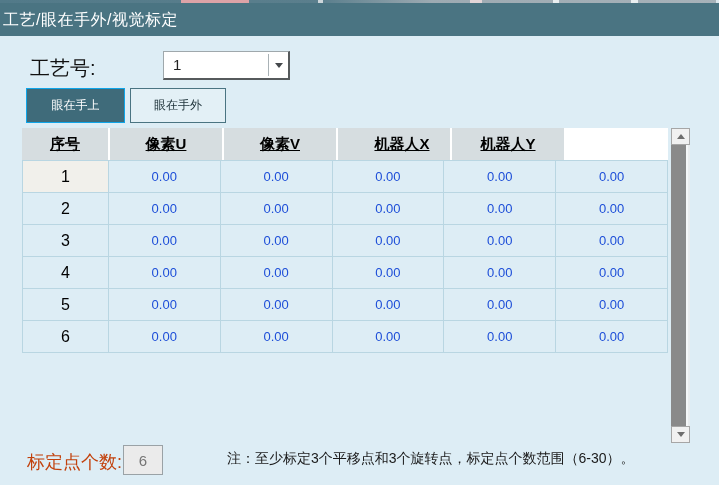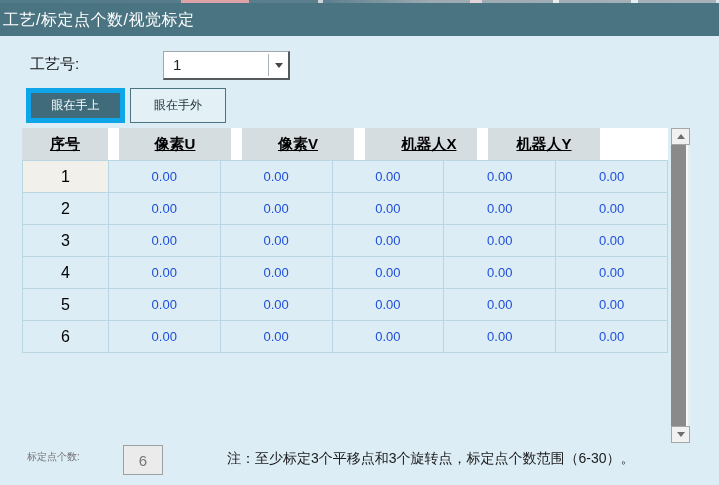--- a/index.html
+++ b/index.html
@@ -19,21 +19,21 @@
   
   .title-bar {
     position:absolute; left:0; top:3px; width:719px; height:33px;
     background:#4a7482; color:#ffffff;
     font-size:16px; line-height:33px; padding-left:3px;
     letter-spacing:0.5px;
   }
   
   .proc-label {
     position:absolute; left:30px; top:55px;
-    font-size:15px; color:#111111;
+    font-size:20px; color:#111111;
   }
   .combo {
     position:absolute; left:163px; top:51px; width:127px; height:29px;
     background:#ffffff;
     border-top:1px solid #9fa8ac; border-left:1px solid #9fa8ac;
     border-right:2px solid #565a5c; border-bottom:2px solid #565a5c;
     cursor:default;
   }
   .combo-value {
     position:absolute; left:9px; top:0; height:26px; line-height:26px;
@@ -50,37 +50,37 @@
     border-top:5px solid #44484c;
   }
   
   .tab {
     position:absolute; top:88px; height:35px;
     font-size:12px; display:flex; align-items:center; justify-content:center;
     cursor:pointer;
   }
   .tab-active {
     left:26px; width:99px;
-    background:#3f6b7a; color:#ffffff; border:5px solid #0ea5e9;
+    background:#3f6b7a; color:#ffffff; border:1px solid #0ea5e9;
   }
   .tab-inactive {
     left:130px; width:96px;
     background:#e3f0f6; color:#1c3038; border:1px solid #4a7482;
   }
   
   .tbl-header {
     position:absolute; left:22px; top:128px; width:646px; height:32px;
     display:flex; background:#ffffff;text-decoration:underline;
   }
   .th {
     background:#d6dde0; color:#000000; font-weight:bold; font-size:15px;
     display:flex; align-items:center; justify-content:center;
     height:32px;
   }
-  .th + .th { margin-left:11px;text-align:right; }
+  .th + .th { margin-left:2px;text-align:right; }
   .tbl-body {
     position:absolute; left:22px; top:160px; width:646px;
     border-top:1px solid #b9d6e2; border-left:1px solid #b9d6e2;
   }
   .tr { display:flex; height:32px; }
   .td {
     border-right:1px solid #b9d6e2; border-bottom:1px solid #b9d6e2;
     display:flex; align-items:center; justify-content:center;
     font-size:13px; color:#1d4ed8; background:#ddedf5;
   }
@@ -109,21 +109,21 @@
     border-left:4px solid transparent; border-right:4px solid transparent;
     border-top:5px solid #6e6e6e;
   }
   .sthumb {
     position:absolute; left:0; top:17px; width:17px; height:281px;
     background:#8a8a8a; border-right:2px solid #f5f7f8;
     cursor:grab;
   }
   
   .foot-label {
-    position:absolute; left:27px; top:450px; font-size:10px; color:#737373;
+    position:absolute; left:27px; top:450px; font-size:18px; color:#c2410c;
   }
   .foot-input {
     position:absolute; left:123px; top:445px; width:40px; height:30px;
     background:#ebebeb; border:1px solid #9aa2a6;
     text-align:center; font-size:15px; color:#757575;
     font-family:"Liberation Sans","DejaVu Sans",sans-serif;
   }
   .foot-note {
     position:absolute; left:227px; top:450px; font-size:14px; color:#1a1a1a;
   }
@@ -133,21 +133,21 @@
 
 <div class="top-strip">
   <div class="strip-seg" style="left:181px;width:68px;background:#dda3a7;"></div>
   <div class="strip-seg" style="left:318px;width:5px;background:#cdd6da;"></div>
   <div class="strip-seg" style="left:470px;width:12px;background:#e3d5d7;"></div>
   <div class="strip-seg" style="left:553px;width:6px;background:#e9eef0;"></div>
   <div class="strip-seg" style="left:631px;width:7px;background:#e9eef0;"></div>
   <div class="strip-seg" style="left:716px;width:3px;background:#dce8ee;"></div>
 </div>
 
-<div class="title-bar">工艺/标定点个数/视觉标定</div>
+<div class="title-bar">工艺/眼在手外/视觉标定</div>
 
 <div class="proc-label">工艺号:</div>
 <div class="combo">
   <div class="combo-value">1</div>
   <div class="combo-arrow-box">
     <div class="combo-arrow"></div>
   </div>
 </div>
 
 <div class="tab tab-active">眼在手上</div>

